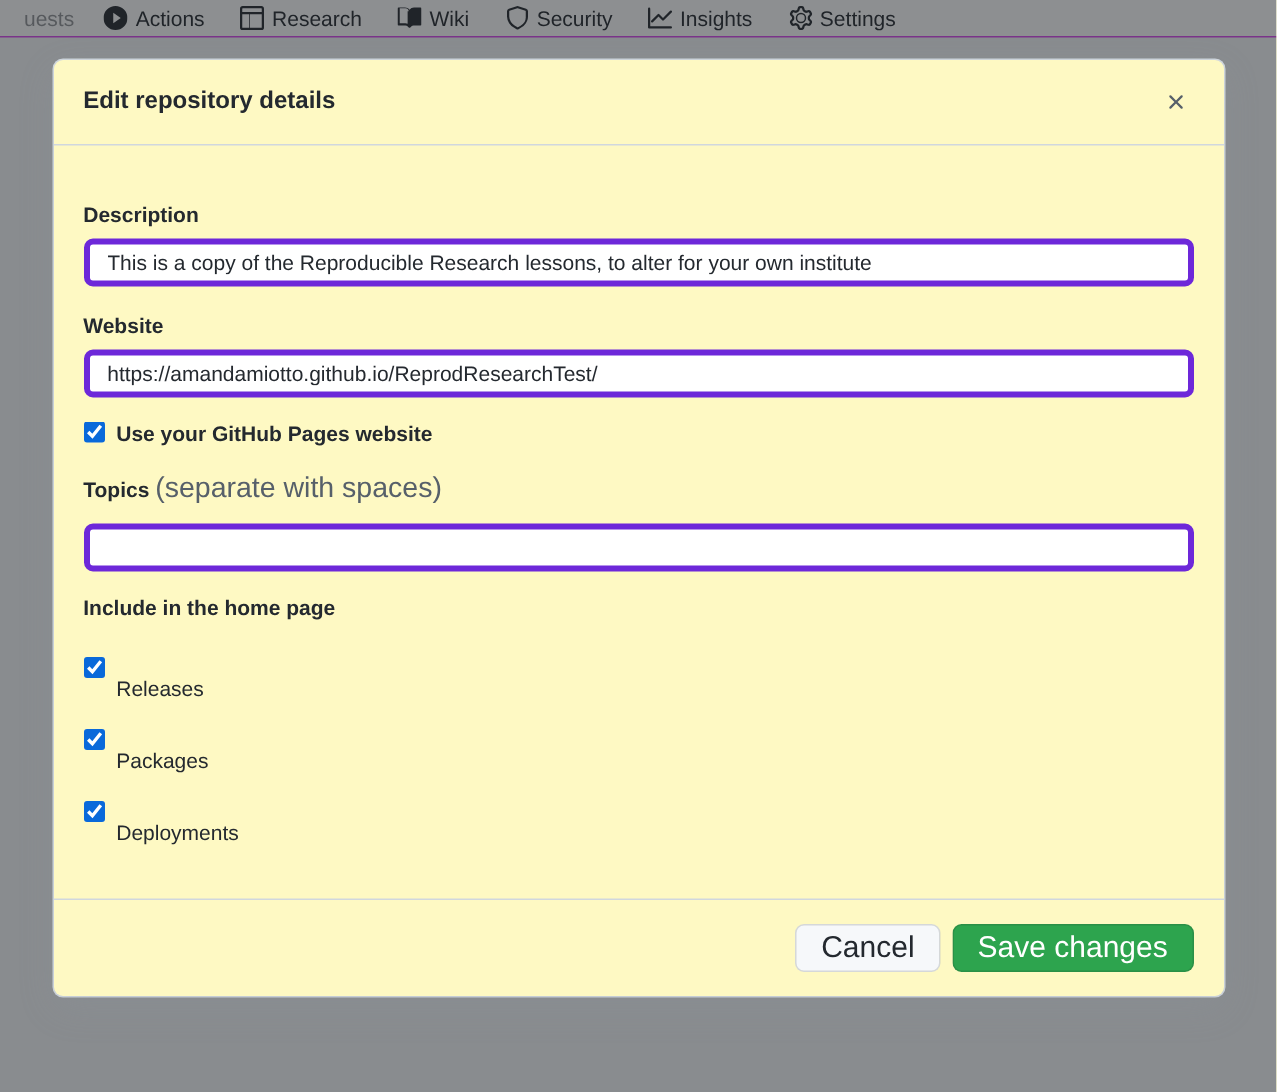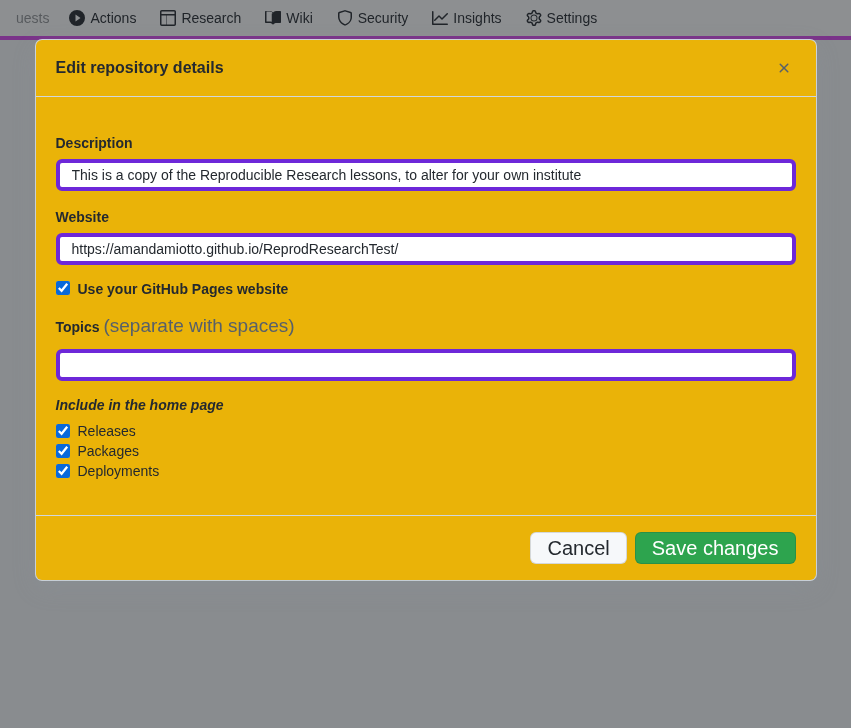--- a/index.html
+++ b/index.html
@@ -12,22 +12,22 @@
       height: 728px;
       overflow: hidden;
       position: relative;
     }
 
     
     .top-nav {
       display: flex;
       align-items: center;
       background: #fff;
-      border-bottom: 4px solid #d946ef;
-      height: 40px;
+      border-bottom: 1px solid #d946ef;
+      height: 25px;
       padding: 0 8px;
       position: relative;
       z-index: 0;
     }
     .nav-item {
       display: flex;
       align-items: center;
       gap: 5px;
       padding: 0 12px;
       height: 36px;
@@ -52,21 +52,21 @@
       background: rgba(27, 31, 35, 0.5);
       z-index: 10;
       display: flex;
       align-items: flex-start;
       justify-content: center;
       padding-top: 40px;
     }
 
     
     .modal {
-      background: #eab308;
+      background: #fef9c3;
       border-radius: 6px;
       box-shadow: 0 8px 24px rgba(140, 149, 159, 0.2), 0 0 0 1px #d0d7de;
       width: 780px;
       max-width: 95%;
       position: relative;
     }
 
     .modal-header {
       display: flex;
       align-items: center;
@@ -135,20 +135,21 @@
     .checkbox-row input[type="checkbox"] {
       width: 14px;
       height: 14px;
       accent-color: #0969da;
       cursor: pointer;
     }
     .checkbox-label {
       font-size: 14px;
       color: #24292f;
       cursor: pointer;
+      margin-top: 28px;
     }
 
     .github-pages-row {
       display: flex;
       align-items: flex-start;
       gap: 8px;
       margin-bottom: 4px;
     }
     .github-pages-row input[type="checkbox"] {
       width: 14px;
@@ -160,21 +161,20 @@
       font-size: 14px;
       font-weight: 600;
       color: #24292f;
     }
 
     .section-label {
       font-weight: 600;
       font-size: 14px;
       margin-bottom: 10px;
       color: #24292f;
-      font-style: italic;
     }
 
     .modal-footer {
       display: flex;
       align-items: center;
       justify-content: flex-end;
       gap: 8px;
       padding: 16px 20px;
       border-top: 1px solid #d0d7de;
     }

